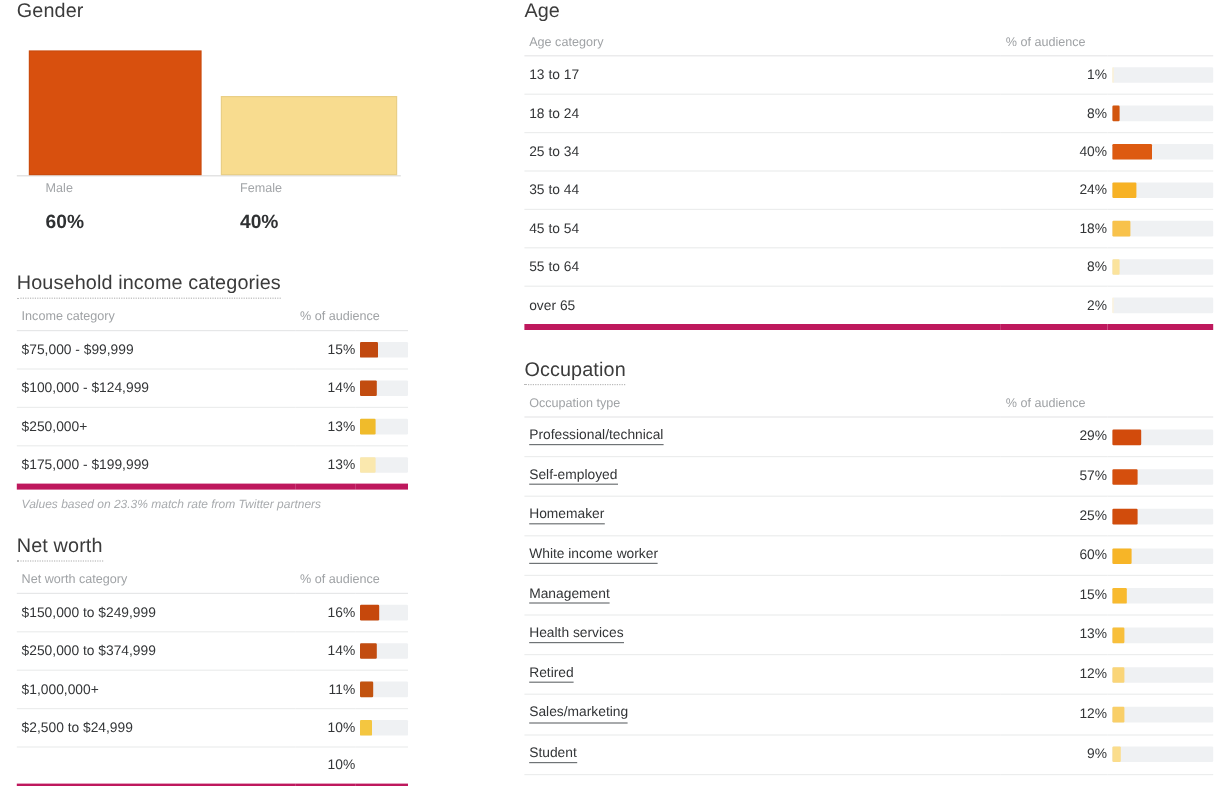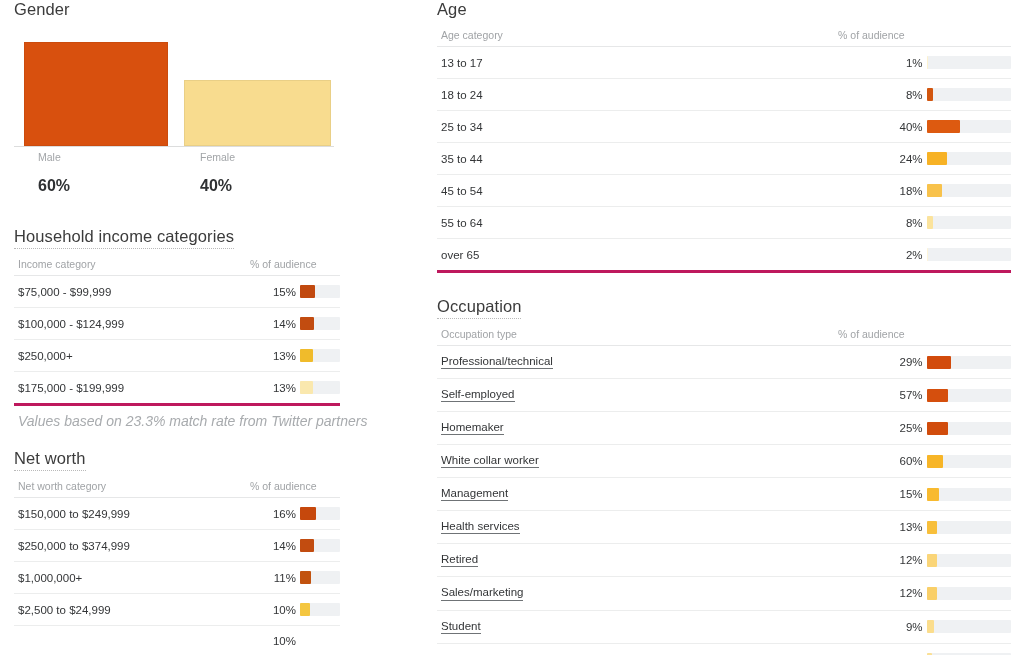--- a/index.html
+++ b/index.html
@@ -59,21 +59,21 @@
   }
   table.dtable th.bar-h { border-bottom: 1px solid #e6e7e8; }
   table.dtable td {
     font-size: 11.5px;
     color: #333537;
     padding: 9px 0 9px 4px;
     border-bottom: 1px solid #eceded;
     vertical-align: middle;
     white-space: nowrap;
   }
-  table.dtable tr:last-child td { border-bottom: 3px solid #be185d; }
+  table.dtable tr:last-child td { border-bottom: 5px solid #be185d; }
   td.pct {
     text-align: right;
     padding-right: 6px;
     font-size: 11.5px;
     color: #333537;
   }
   td.barcell { padding-left: 4px; padding-right: 0; }
 
   .barlabel.link {
     border-bottom: 1px solid #6f7376;
@@ -127,21 +127,21 @@
     top: 0;
     font-size: 16px;
     font-weight: bold;
     color: #2f3133;
     text-align: center;
   }
   .gval.male   { left: 24px; }
   .gval.female { left: 186px; }
 
   .footnote {
-    font-size: 14px;
+    font-size: 10px;
     font-style: italic;
     color: #a8abae;
     padding: 7px 0 0 4px;
     white-space: nowrap;
   }
 
   .block { margin-top: 20px; }
   .block .sect-title { margin-bottom: 5px; }
 </style>
 </head>
@@ -411,21 +411,21 @@
             <tr>
               <td><span class="barlabel link">Homemaker</span></td>
               <td class="pct">25%</td>
               <td class="barcell">
                 <div class="track">
                   <div class="fill" style="width: 25%; background: rgb(209, 76, 12);"></div>
                 </div>
               </td>
             </tr>
             <tr>
-              <td><span class="barlabel link">White collar worker</span></td>
+              <td><span class="barlabel link">White income worker</span></td>
               <td class="pct">60%</td>
               <td class="barcell">
                 <div class="track">
                   <div class="fill" style="width: 20%; background: rgb(247, 181, 39);"></div>
                 </div>
               </td>
             </tr>
             <tr>
               <td><span class="barlabel link">Management</span></td>
               <td class="pct">15%</td>

